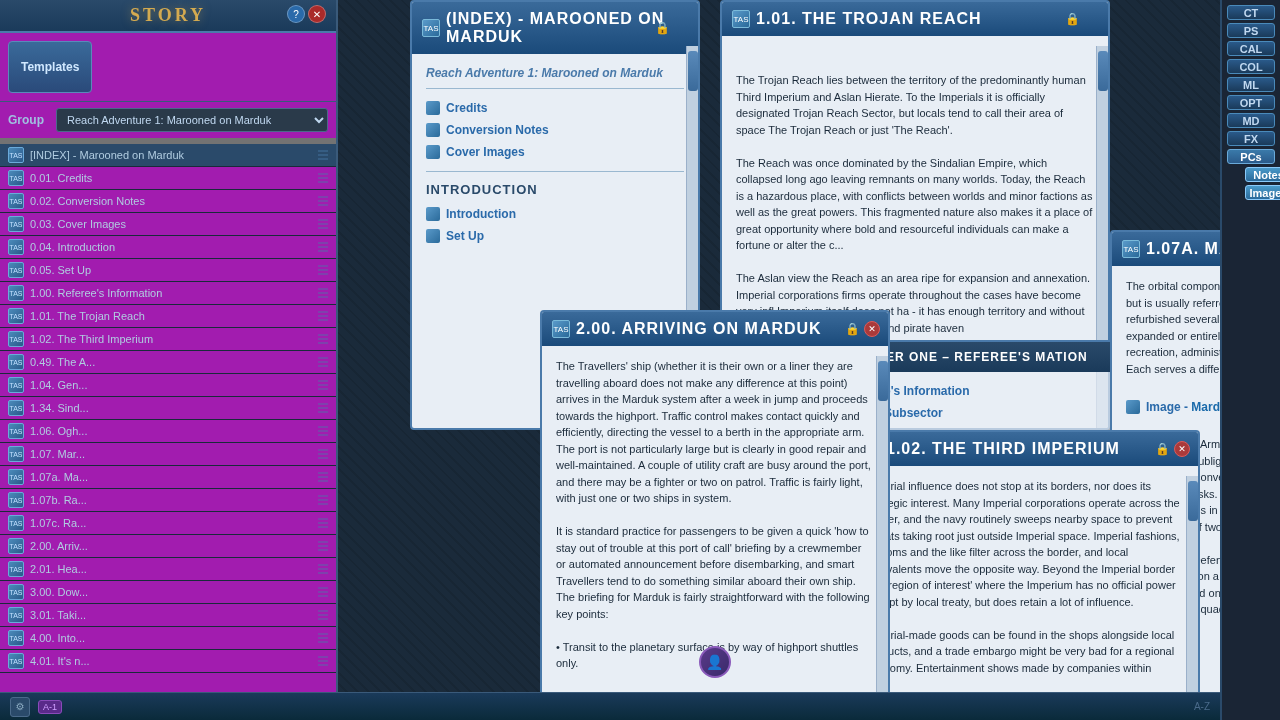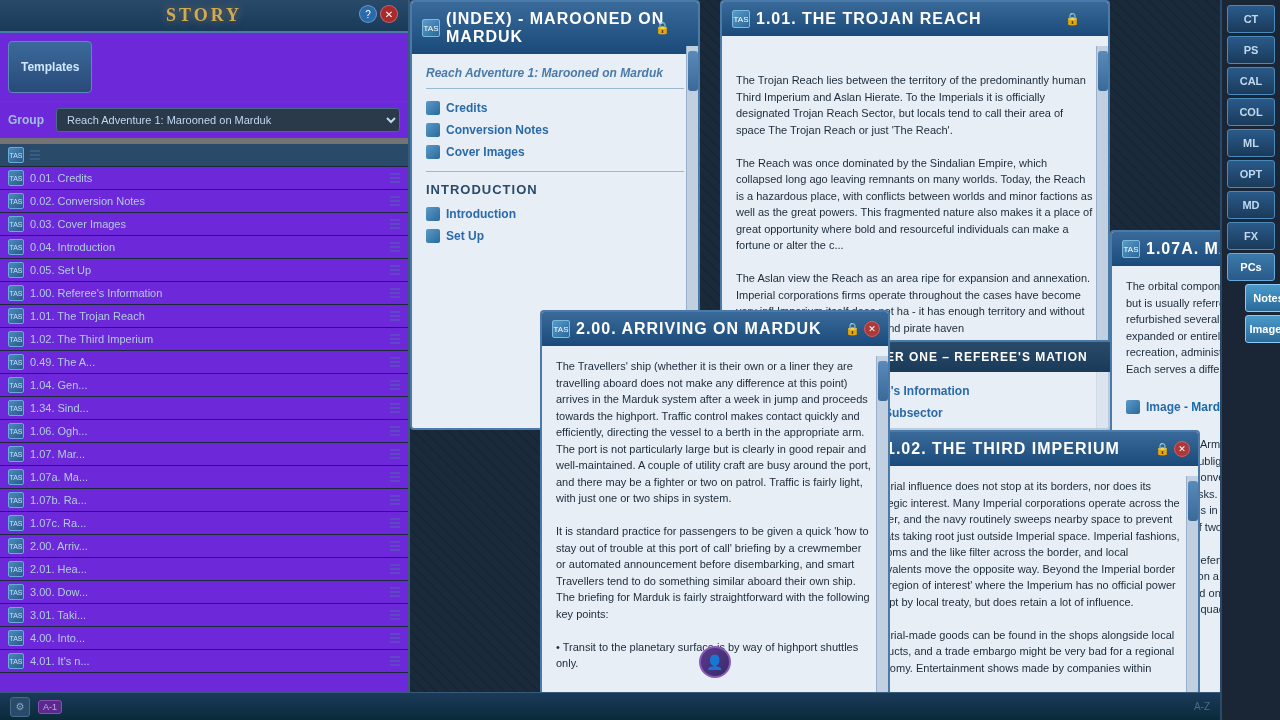--- a/index.html
+++ b/index.html
@@ -39,21 +39,21 @@
       display: flex;
       flex-direction: column;
       align-items: center;
       padding: 5px;
       gap: 3px;
       z-index: 100;
     }
 
     .sidebar-btn {
       width: 48px;
-      height: 28px;
+      height: 15px;
       background: linear-gradient(180deg, #2a5a8a 0%, #1a3a5a 100%);
       border: 1px solid #4a8aba;
       border-radius: 3px;
       color: #c0d8f0;
       font-size: 11px;
       font-weight: bold;
       cursor: pointer;
       display: flex;
       align-items: center;
       justify-content: center;
@@ -71,23 +71,23 @@
       border-color: #8acafa;
       color: #ffffff;
       margin-left: 35px;
     }
 
     
     .left-panel {
       position: absolute;
       left: 0;
       top: 0;
-      width: 410px;
+      width: 338px;
       height: 720px;
-      background: #6d28d9;
+      background: #a21caf;
       border-right: 2px solid #3a5a7a;
       z-index: 10;
     }
 
     .left-panel-header {
       background: linear-gradient(180deg, #2a4a6a 0%, #1a3a5a 100%);
       padding: 5px 10px;
       border-bottom: 2px solid #4a7aaa;
       display: flex;
       align-items: center;
@@ -558,20 +558,21 @@
   </div>
 
   <div class="group-row">
     <span class="group-label">Group</span>
     <select class="group-select"><option>Reach Adventure 1: Marooned on Marduk</option></select>
   </div>
 
   <div class="item-list">
     <div class="list-item selected">
       <div class="item-icon">TAS</div>
+      <span class="item-text">[INDEX] - Marooned on Marduk</span>
       <svg class="item-drag" viewBox="0 0 10 10">
           <rect width="10" height="2" fill="#4a7aaa"></rect>
           <rect y="4" width="10" height="2" fill="#4a7aaa"></rect>
           <rect y="8" width="10" height="2" fill="#4a7aaa"></rect>
         </svg>
     </div>
     <div class="list-item">
       <div class="item-icon">TAS</div>
       <span class="item-text">0.01. Credits</span>
       <svg class="item-drag" viewBox="0 0 10 10">

